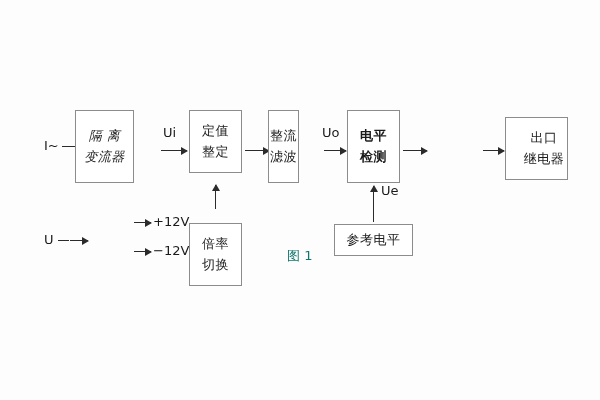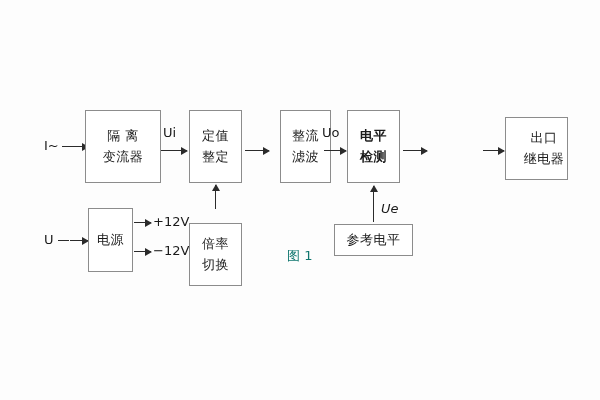--- a/index.html
+++ b/index.html
@@ -93,36 +93,36 @@
   }
 </style>
 </head>
 <body>
 
 <div id="canvas">
 
   <div class="lbl big" style="left:44px; top:139px;">I~</div>
   <div class="harrow" style="left:62px; top:146px; width:26px;"></div>
 
-  <div class="block" style="left:85px; top:110px; width:76px; height:73px;">
+  <div class="block" style="left:75px; top:110px; width:59px; height:73px;font-style:italic;">
     <span class="ln">隔 离</span>
     <span class="ln">变流器</span>
   </div>
 
   <div class="lbl" style="left:163px; top:126px;">Ui</div>
   <div class="harrow" style="left:161px; top:150px; width:26px;"></div>
 
-  <div class="block" style="left:189px; top:110px; width:53px; height:73px;">
+  <div class="block" style="left:189px; top:110px; width:53px; height:63px;">
     <span class="ln">定值</span>
     <span class="ln">整定</span>
   </div>
 
   <div class="harrow" style="left:245px; top:150px; width:24px;"></div>
 
-  <div class="block" style="left:280px; top:110px; width:51px; height:73px;">
+  <div class="block" style="left:268px; top:110px; width:31px; height:73px;">
     <span class="ln">整流</span>
     <span class="ln">滤波</span>
   </div>
 
   <div class="lbl" style="left:322px; top:126px;">Uo</div>
   <div class="harrow" style="left:324px; top:150px; width:22px;"></div>
 
   <div class="block" style="left:347px; top:110px; width:53px; height:73px;font-weight:bold;">
     <span class="ln">电平</span>
     <span class="ln">检测</span>
@@ -135,39 +135,36 @@
 
   <div class="block" style="left:505px; top:117px; width:63px; height:63px;padding-left:15px;">
     <span class="ln">出口</span>
     <span class="ln">继电器</span>
   </div>
 
   <div class="lbl big" style="left:44px; top:233px;">U</div>
   <div class="dash" style="left:58px; top:240px; width:11px;"></div>
   <div class="harrow" style="left:70px; top:240px; width:18px;"></div>
 
-  <div class="block single" style="left:88px; top:208px; width:45px; height:64px;">
-    <span class="ln">电源</span>
-  </div>
 
   <div class="harrow" style="left:134px; top:222px; width:17px;"></div>
   <div class="lbl" style="left:153px; top:215px;">+12V</div>
 
   <div class="harrow" style="left:134px; top:251px; width:17px;"></div>
   <div class="lbl" style="left:153px; top:244px;">−12V</div>
 
   <div class="block" style="left:189px; top:223px; width:53px; height:63px;">
     <span class="ln">倍率</span>
     <span class="ln">切换</span>
   </div>
 
   <div class="varrow" style="left:215px; top:185px; height:24px;"></div>
 
   <div class="block single" style="left:334px; top:224px; width:79px; height:32px;">
     <span class="ln">参考电平</span>
   </div>
 
   <div class="varrow" style="left:373px; top:186px; height:36px;"></div>
-  <div class="lbl" style="left:381px; top:202px;font-style:italic;">Ue</div>
+  <div class="lbl" style="left:381px; top:184px;">Ue</div>
 
   <div class="caption" style="left:287px; top:247px;">图 1</div>
 
 </div>
 
 </body></html>

